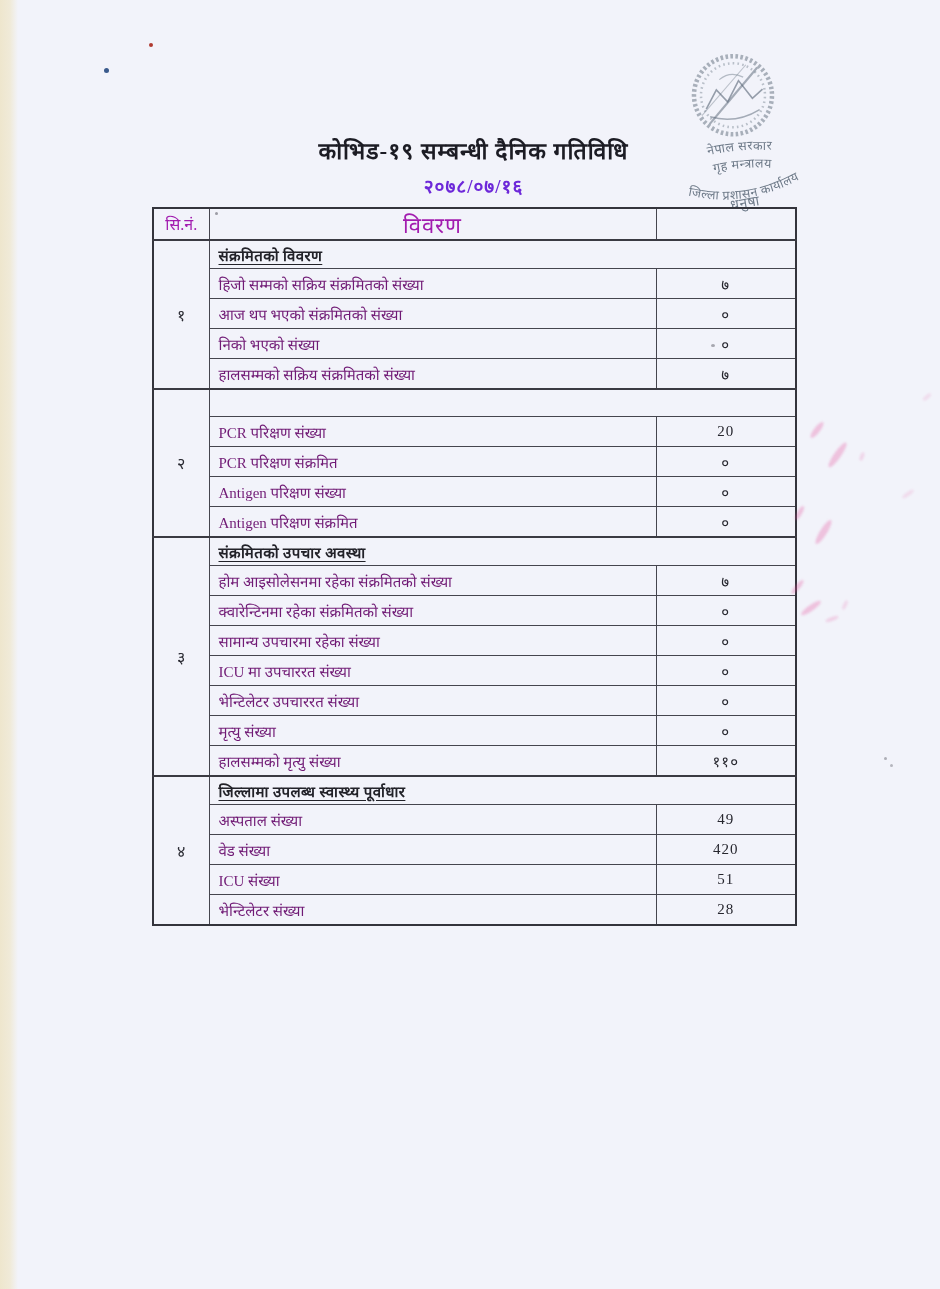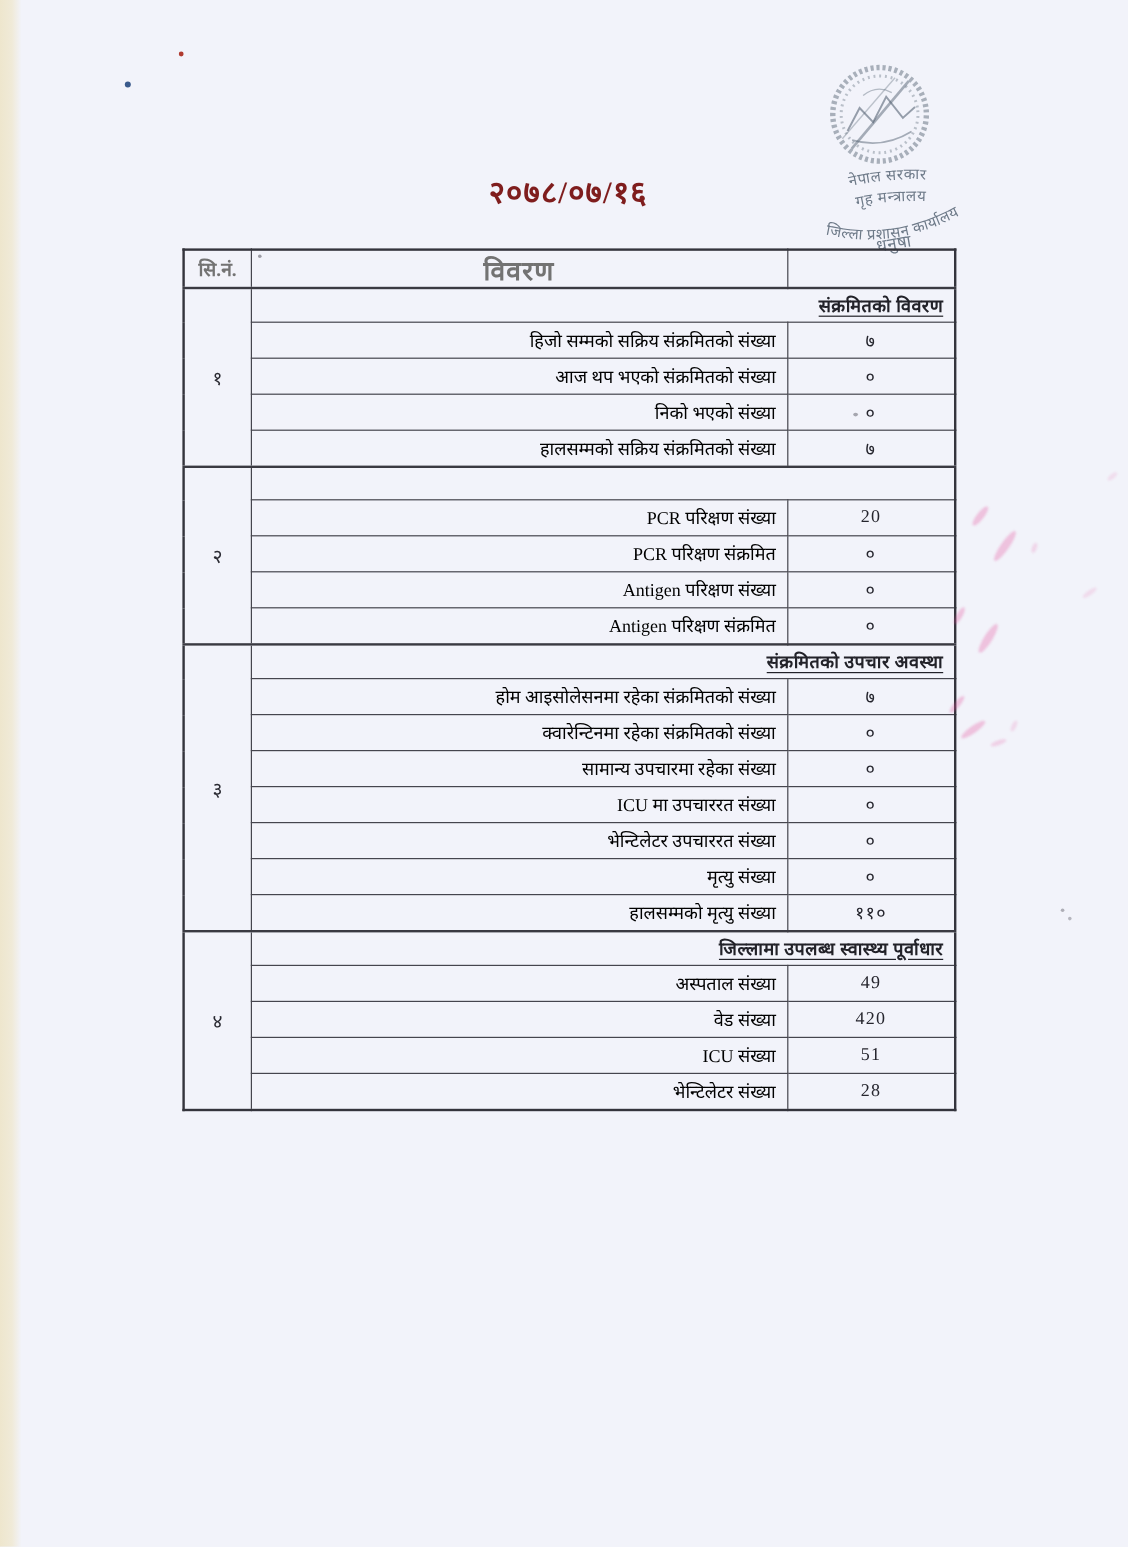--- a/index.html
+++ b/index.html
@@ -10,53 +10,53 @@
     color:#26262e;
   }
   
   .edge-strip{
     position:absolute;left:0;top:0;width:18px;height:1289px;
     background:linear-gradient(to right,#eee6cd 0%,#f0ead8 55%,#f2f3fa 100%);
   }
   
   .title-block{position:absolute;left:152px;top:134px;width:643px;text-align:center;}
   .doc-title{font-size:23px;font-weight:bold;color:#1c1c24;letter-spacing:1px;}
-  .doc-date{font-size:26px;font-weight:bold;color:#7f1d1d;margin-top:7px;letter-spacing:1px;}
+  .doc-date{font-size:19px;font-weight:bold;color:#6d28d9;margin-top:7px;letter-spacing:1px;}
   
   .stamp{position:absolute;left:642px;top:48px;width:192px;height:172px;filter:blur(0.4px);}
   .stamp svg{width:100%;height:100%;}
   .stamp text{fill:#566474;opacity:0.85;letter-spacing:0.5px;}
   .stamp .ring{stroke:#5d6b7a;fill:none;}
   
   table.report-table{
     position:absolute;left:152px;top:207px;width:643px;
     border-collapse:collapse;table-layout:fixed;
     background:transparent;
   }
   .report-table col.c-sn{width:56px;}
   .report-table col.c-desc{width:447px;}
   .report-table col.c-val{width:140px;}
   .report-table th,.report-table td{
     border:1.6px solid #45454e;
     padding:0 9px;
     font-size:15px;
-    overflow:hidden;white-space:nowrap;text-align:right;
+    overflow:hidden;white-space:nowrap;
   }
   .report-table{border:2px solid #34343c;}
-  .report-table thead th{height:30px;font-weight:bold;color:#737373;}
+  .report-table thead th{height:30px;font-weight:normal;color:#a21caf;}
   .report-table th.h-sn{font-size:16px;text-align:center;padding:0 2px;}
   .report-table th.h-desc{font-size:22px;text-align:center;letter-spacing:1px;}
   .report-table td.section-title{
     height:27px;font-weight:bold;text-decoration:underline;
     text-underline-offset:3px;color:#222229;letter-spacing:0.4px;
   }
   .report-table td.section-title.empty{text-decoration:none;height:26px;}
   .report-table tr.section-row td{border-top:2px solid #3a3a42;}
   .report-table td.sn-cell{text-align:center;vertical-align:middle;font-size:16px;color:#2a2a32;}
-  .report-table td.desc-cell{height:29px;color:#000000;}
+  .report-table td.desc-cell{height:29px;color:#701a75;}
   .report-table td.val-cell{text-align:center;color:#26262e;font-size:15px;letter-spacing:1px;}
   
   .stain{position:absolute;background:rgba(230,78,156,0.30);border-radius:50%;filter:blur(1px);}
   .speck{position:absolute;border-radius:50%;}
 </style>
 </head>
 <body>
 
 <div class="edge-strip"></div>
 
@@ -86,20 +86,21 @@
         <textPath href="#st-arc3" startOffset="50%" text-anchor="middle">जिल्ला प्रशासन कार्यालय</textPath>
       </text>
       <text font-size="14">
         <textPath href="#st-arc4" startOffset="50%" text-anchor="middle">धनुषा</textPath>
       </text>
     </g>
   </svg>
 </div>
 
 <div class="title-block">
+  <div class="doc-title">कोभिड-१९ सम्बन्धी दैनिक गतिविधि</div>
   <div class="doc-date">२०७८/०७/१६</div>
 </div>
 
 <table class="report-table">
   <colgroup>
       <col class="c-sn">
       <col class="c-desc">
       <col class="c-val">
     </colgroup>
   <thead>

